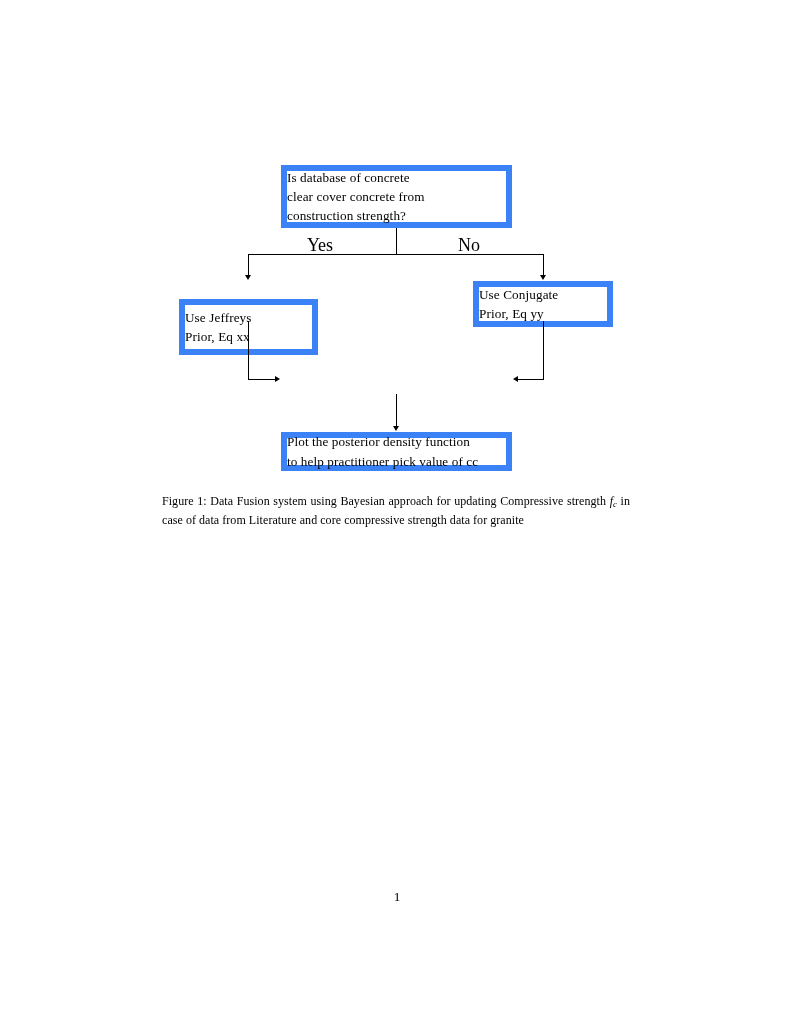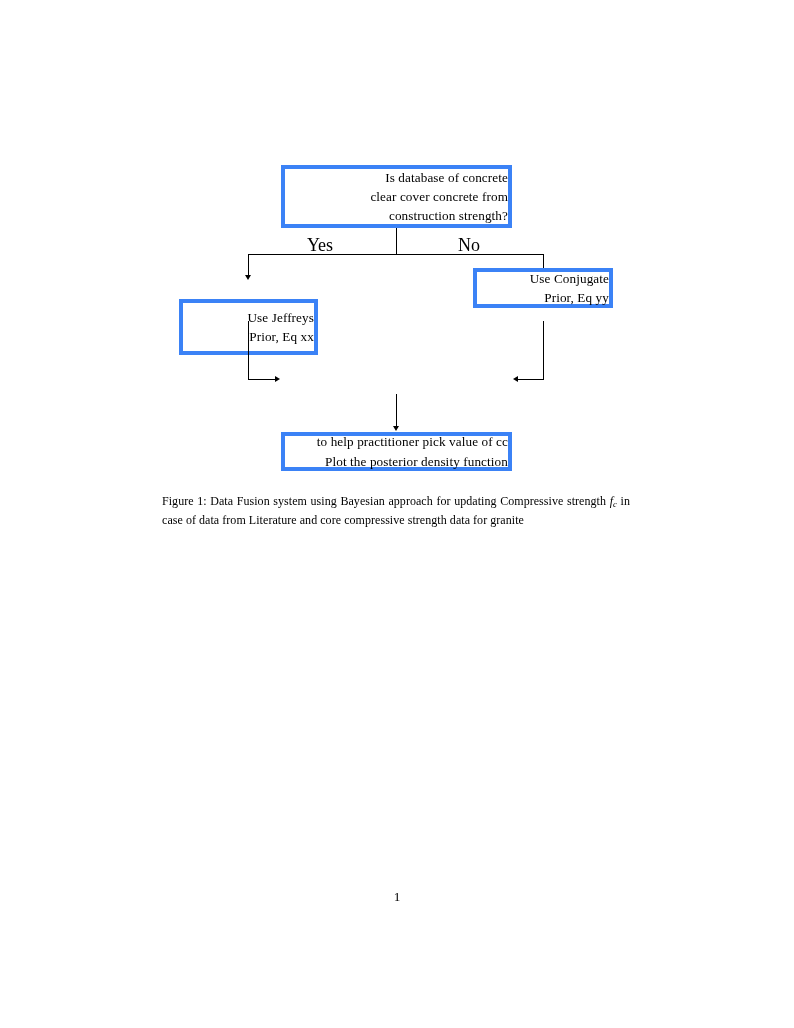--- a/index.html
+++ b/index.html
@@ -30,37 +30,37 @@
     position: absolute;
     left: 0;
     top: 0;
     width: 794px;
     height: 500px;
   }
 
   .node {
     position: absolute;
     box-sizing: border-box;
-    border: 4px solid #3b82f6;
+    border: 6px solid #3b82f6;
     background: #ffffff;
     display: flex;
     flex-direction: column;
-    align-items: flex-end;
+    align-items: flex-start;
     justify-content: center;
     font-size: 13.2px;
     line-height: 1.45;
     text-align: center;
     letter-spacing: 0.1px;
   }
   .node .ln { display: block; white-space: nowrap; }
 
   
   .node-decision   { left: 281px; top: 165px;  width: 231px; height: 63px; }
   .node-jeffreys   { left: 179px; top: 299px;  width: 139px; height: 56px; }
-  .node-conjugate  { left: 473px; top: 268px;  width: 140px; height: 40px; }
+  .node-conjugate  { left: 473px; top: 281px;  width: 140px; height: 46px; }
   .node-posterior  { left: 281px; top: 359px;  width: 231px; height: 35px; }
   .node-plot       { left: 281px; top: 432px;  width: 231px; height: 39px; }
 
   
   .conn {
     position: absolute;
     background: #000000;
   }
   .vline { width: 1px; }
   .hline { height: 1px; }
@@ -173,22 +173,22 @@
 
     <div class="conn vline" style="left:543px; top:321px; height:59px;"></div>
     <div class="conn hline" style="left:518px; top:379px; width:26px;"></div>
     <div class="arrow arrow-left" style="left:512.5px; top:376.3px;"></div>
 
 
     <div class="conn vline" style="left:396px; top:394px; height:32px;"></div>
     <div class="arrow arrow-down" style="left:393.3px; top:426px;"></div>
 
     <div class="node node-plot">
+      <span class="ln">Plot the posterior density function</span>
       <span class="ln">to help practitioner pick value of cc</span>
-      <span class="ln">Plot the posterior density function</span>
     </div>
 
   </div>
 
   <div class="caption">
     <span>Figure 1:</span>
     <span>Data Fusion system using Bayesian approach for updating Compressive strength</span>
     <span class="math-f">f</span><span class="math-sub">c</span>
     <span>in case of data from Literature and core compressive strength data for granite</span>
   </div>

